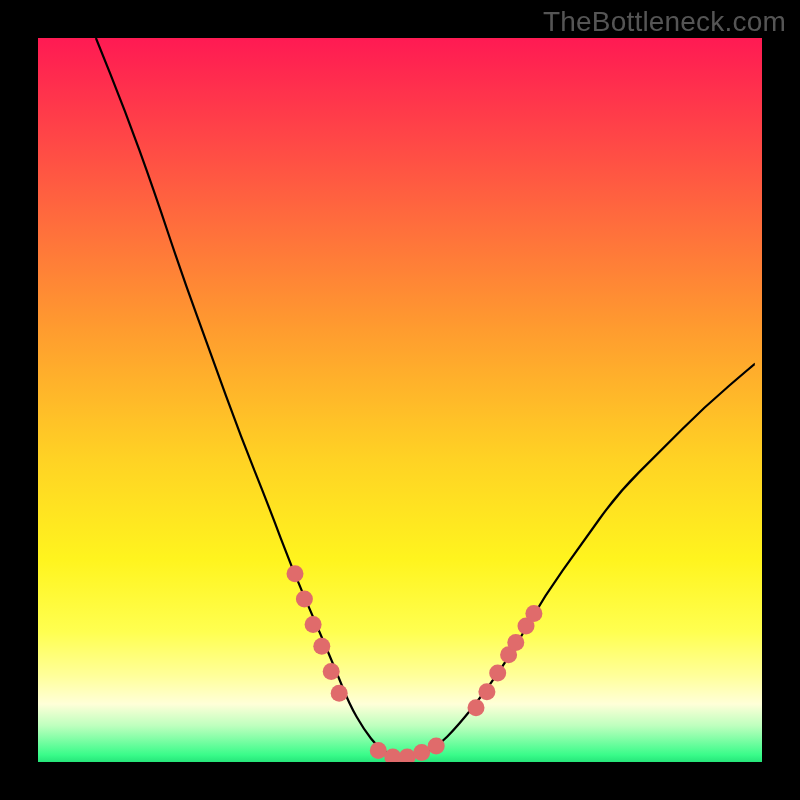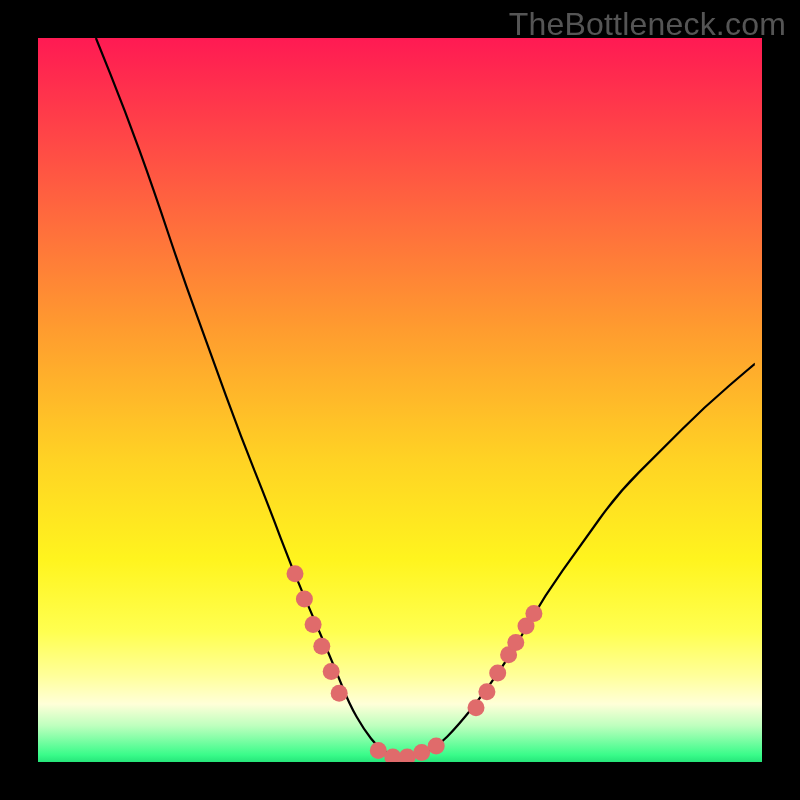--- a/index.html
+++ b/index.html
@@ -9,21 +9,21 @@
     background: #000;
     position: relative;
     font-family: Arial, Helvetica, sans-serif;
     overflow: hidden;
   }
   .watermark {
     position: absolute;
     top: 6px;
     right: 14px;
     color: #555;
-    font-size: 32px;
+    font-size: 28px;
     font-weight: 500;
     z-index: 10;
     letter-spacing: 0.2px;
   }
   .plot-bg {
     position: absolute;
     left: 38px;
     top: 38px;
     width: 724px;
     height: 724px;

